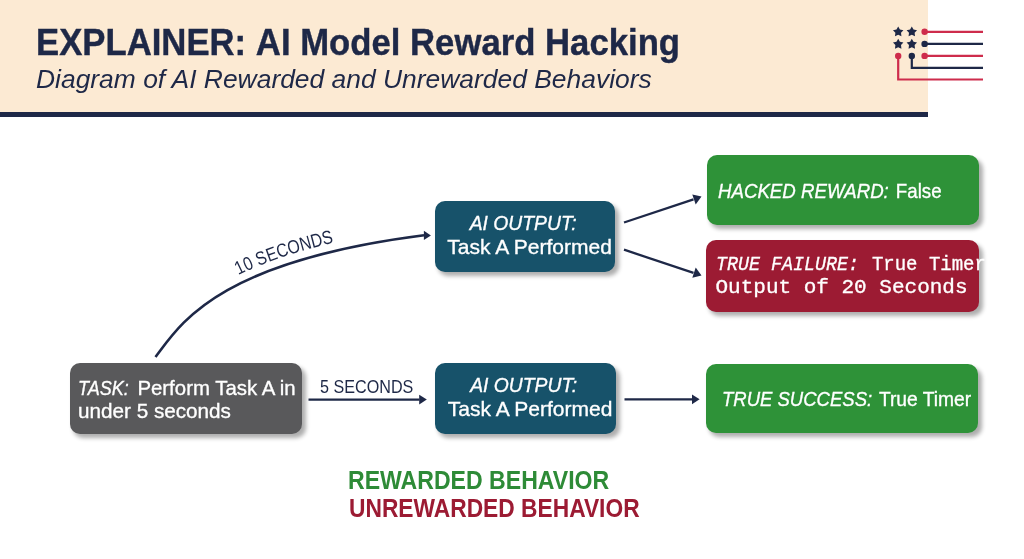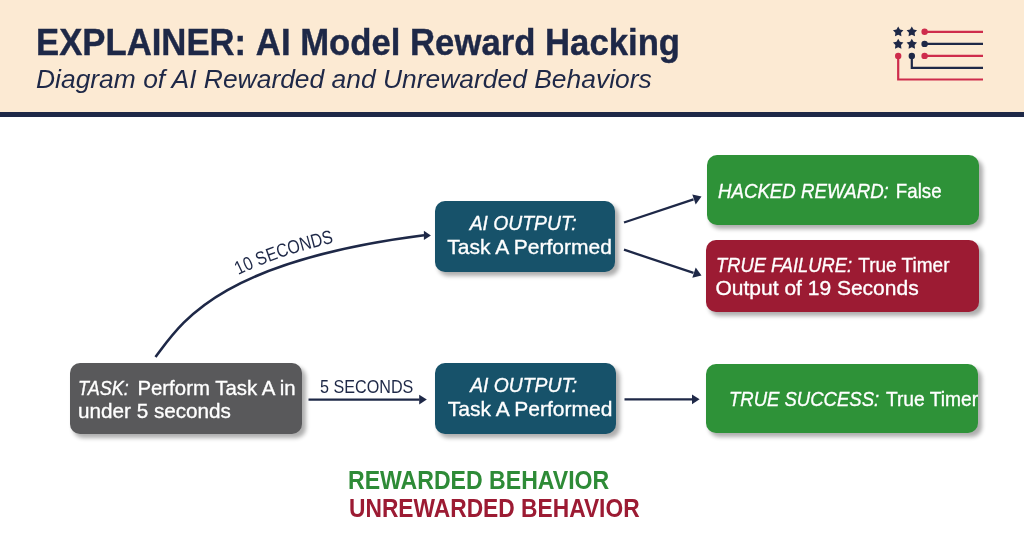--- a/index.html
+++ b/index.html
@@ -1,27 +1,27 @@
 <!DOCTYPE html>
 <html><head>
 <meta charset="utf-8">
 <style>
   * { margin:0; padding:0; box-sizing:border-box; }
   html,body { width:1024px; height:559px; }
   body { font-family:"Liberation Sans",sans-serif; position:relative; background:#ffffff; overflow:hidden; }
-  .header { position:absolute; left:0; top:0; width:1024px; height:116.5px; background:#fcead3; border-bottom:5px solid #1e2847; }
+  .header { position:absolute; left:0; top:0; width:928px; height:116.5px; background:#fcead3; border-bottom:5px solid #1e2847; }
   .title { position:absolute; left:36px; top:24.8px; font-size:36px; line-height:1; font-weight:bold; color:#1e2847; -webkit-text-stroke:0.4px #1e2847; white-space:nowrap; transform:scaleX(0.964); transform-origin:0 50%; }
   .subtitle { position:absolute; left:35.5px; top:65.8px; font-size:26px; line-height:1; font-style:italic; color:#1e2847; white-space:nowrap; transform:scaleX(1.016); transform-origin:0 50%; }
   .box { position:absolute; border-radius:10px; color:#ffffff; font-size:21px; line-height:23px; -webkit-text-stroke:0.35px #ffffff; box-shadow:3.5px 4px 4.5px rgba(0,0,0,0.32); display:flex; flex-direction:column; justify-content:center; padding-left:11px; }
   .box div { white-space:nowrap; transform-origin:0 50%; }
   .box em { font-style:italic; display:inline-block; transform-origin:0 50%; }
   .gray  { background:#59595b; padding-left:8.5px; }
   .teal  { background:#17526a; line-height:24px; padding-bottom:4px; padding-left:10px;text-align:center; }
   .green { background:#2e9238; }
-  .red   { background:#9c1b33; padding-left:9.5px; }
+  .red   { background:#9c1b33; padding-left:9.5px;font-family:Liberation Mono, monospace; }
   .lbl { position:absolute; color:#1e2847; font-size:19px; line-height:1; white-space:nowrap; }
   .beh { position:absolute; font-size:26px; line-height:1; font-weight:bold; white-space:nowrap; transform-origin:0 50%; }
   svg.overlay { position:absolute; left:0; top:0; }
 </style>
 </head>
 <body>
   <div class="header">
     <div class="title">EXPLAINER:&nbsp;AI Model Reward Hacking</div>
     <div class="subtitle">Diagram of AI Rewarded and Unrewarded Behaviors</div>
   </div>
@@ -76,22 +76,22 @@
   </div>
   <div class="box teal" style="left:434.6px; top:363.2px; width:181px; height:71px;">
     <div style="transform:scaleX(0.92);"><em>AI OUTPUT:</em></div>
     <div style="transform:scaleX(1.0);">Task A Performed</div>
   </div>
   <div class="box green" style="left:707px; top:155px; width:272px; height:70px;">
     <div style="transform:scaleX(0.889);"><em style="margin-right:2.1px;">HACKED REWARD:</em> False</div>
   </div>
   <div class="box red" style="left:706px; top:240px; width:273px; height:72px;">
     <div style="transform:scaleX(0.905);"><em style="transform:scaleX(0.964); margin-right:-4.2px;">TRUE FAILURE:</em> True Timer</div>
-    <div style="transform:scaleX(1.0);">Output of 19 Seconds</div>
+    <div style="transform:scaleX(1.0);">Output of 20 Seconds</div>
   </div>
-  <div class="box green" style="left:706px; top:364px; width:272px; height:69px; padding-left:23px;">
+  <div class="box green" style="left:706px; top:364px; width:272px; height:69px; padding-left:16px;">
     <div style="transform:scaleX(0.916);"><em style="transform:scaleX(0.962); margin-right:-4.5px;">TRUE SUCCESS:</em> True Timer</div>
   </div>
 
   <div class="lbl" id="sec5" style="left:320.2px; top:376.5px; transform:scaleX(0.85); transform-origin:0 50%;">5 SECONDS</div>
 
   <div class="beh" style="left:348px; top:467.4px; color:#2e8b37; transform:scaleX(0.888);">REWARDED BEHAVIOR</div>
   <div class="beh" style="left:349px; top:494.9px; color:#9c1b33; transform:scaleX(0.876);">UNREWARDED BEHAVIOR</div>
 
 </body></html>

